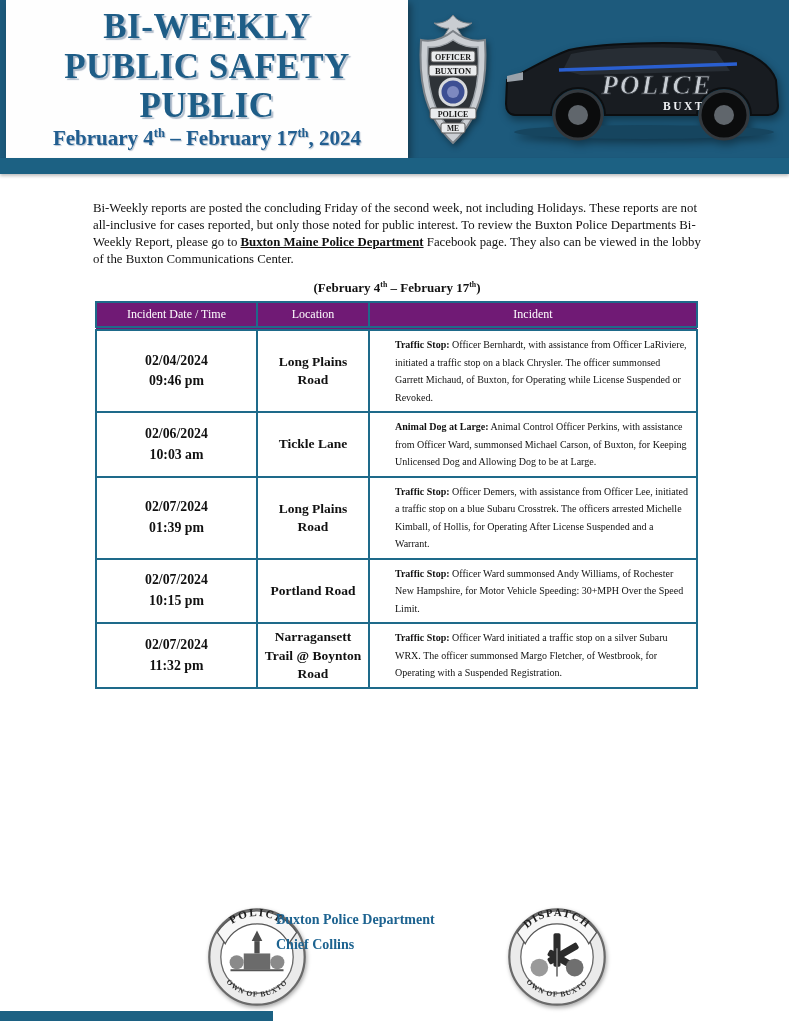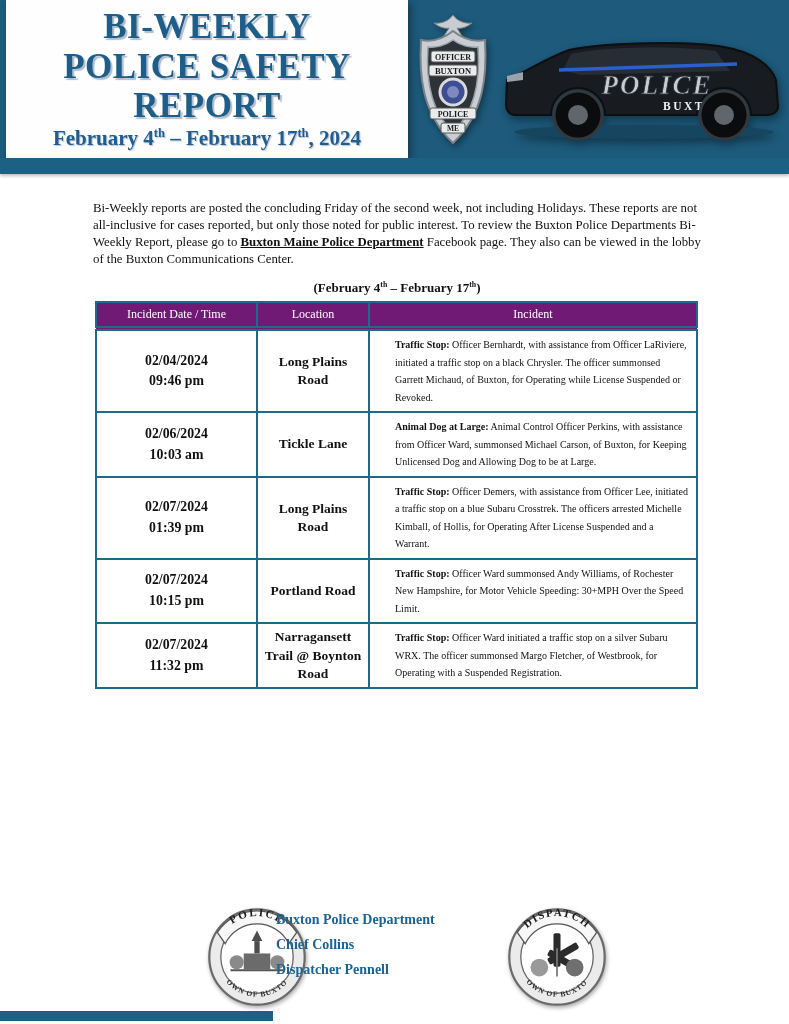--- a/index.html
+++ b/index.html
@@ -68,21 +68,21 @@
   }
   .bottom-bar { position:absolute; left:0; top:1011px; width:273px; height:10px; background:#1c6183; }
 </style>
 </head>
 <body>
 
 <div class="page">
 
   <div class="hdr">
     <div class="title-box">
-      <h1 class="report-title">BI-WEEKLY POLICE SAFETY REPORT</h1>
+      <h1 class="report-title">BI-WEEKLY PUBLIC SAFETY PUBLIC</h1>
       <div class="date-range">
         <span>February 4</span><sup>th</sup><span> – February 17</span><sup>th</sup><span>, 2024</span>
       </div>
     </div>
 
     <svg class="badge-svg" width="84" height="138" viewBox="0 0 84 138">
       <path d="M42 2 C38 8 30 11 23 10 C29 15 36 16 38 15 L33 23 H51 L46 15 C48 16 55 15 61 10 C54 11 46 8 42 2 Z" fill="#c9cdd2" stroke="#7c8288" stroke-width="1"></path>
       <path d="M42 18 C32 26 20 29 10 27 C8 60 10 100 42 130 C74 100 76 60 74 27 C64 29 52 26 42 18 Z" fill="#caced3" stroke="#7c8288" stroke-width="2"></path>
       <path d="M42 27 C34 33 24 35 17 34 C15 62 18 97 42 119 C66 97 69 62 67 34 C60 35 50 33 42 27 Z" fill="#2e3338" stroke="#9aa0a6" stroke-width="1.5"></path>
       <rect x="20" y="38" width="44" height="11" rx="2" fill="#e9ebed" stroke="#555" stroke-width="1"></rect>
@@ -197,21 +197,20 @@
       <circle cx="23" cy="6" r="8" fill="#8a8a8a"></circle>
       <line x1="-30" y1="15" x2="30" y2="15" stroke="#555" stroke-width="2"></line>
       <text font-size="8.5" font-weight="bold" fill="#2e2e2e" letter-spacing="1">
         <textPath href="#sealBotP" startOffset="50%" text-anchor="middle">TOWN OF BUXTON</textPath>
       </text>
     </svg>
 
     <div class="footer-text">
       <div>Buxton Police Department</div>
       <div>Chief Collins</div>
-      <div>Dispatcher Pennell</div>
     </div>
 
     <svg class="seal-dispatch" width="106" height="106" viewBox="-60 -60 120 120">
       <defs>
         <path id="sealTopD" d="M -40 -24 A 47 47 0 0 1 40 -24" fill="none"></path>
         <path id="sealBotD" d="M -36 27 A 45 45 0 0 0 36 27" fill="none"></path>
       </defs>
       <circle r="54" fill="#ebebeb" stroke="#6a6a6a" stroke-width="2.5"></circle>
       <circle r="41" fill="#ffffff" stroke="#6a6a6a" stroke-width="1.5"></circle>
       <path d="M-45 -28 A 54 54 0 0 1 45 -28 L 36 -15 A 40 40 0 0 0 -36 -15 Z" fill="#f7f7f7" stroke="#555" stroke-width="1.5"></path>

